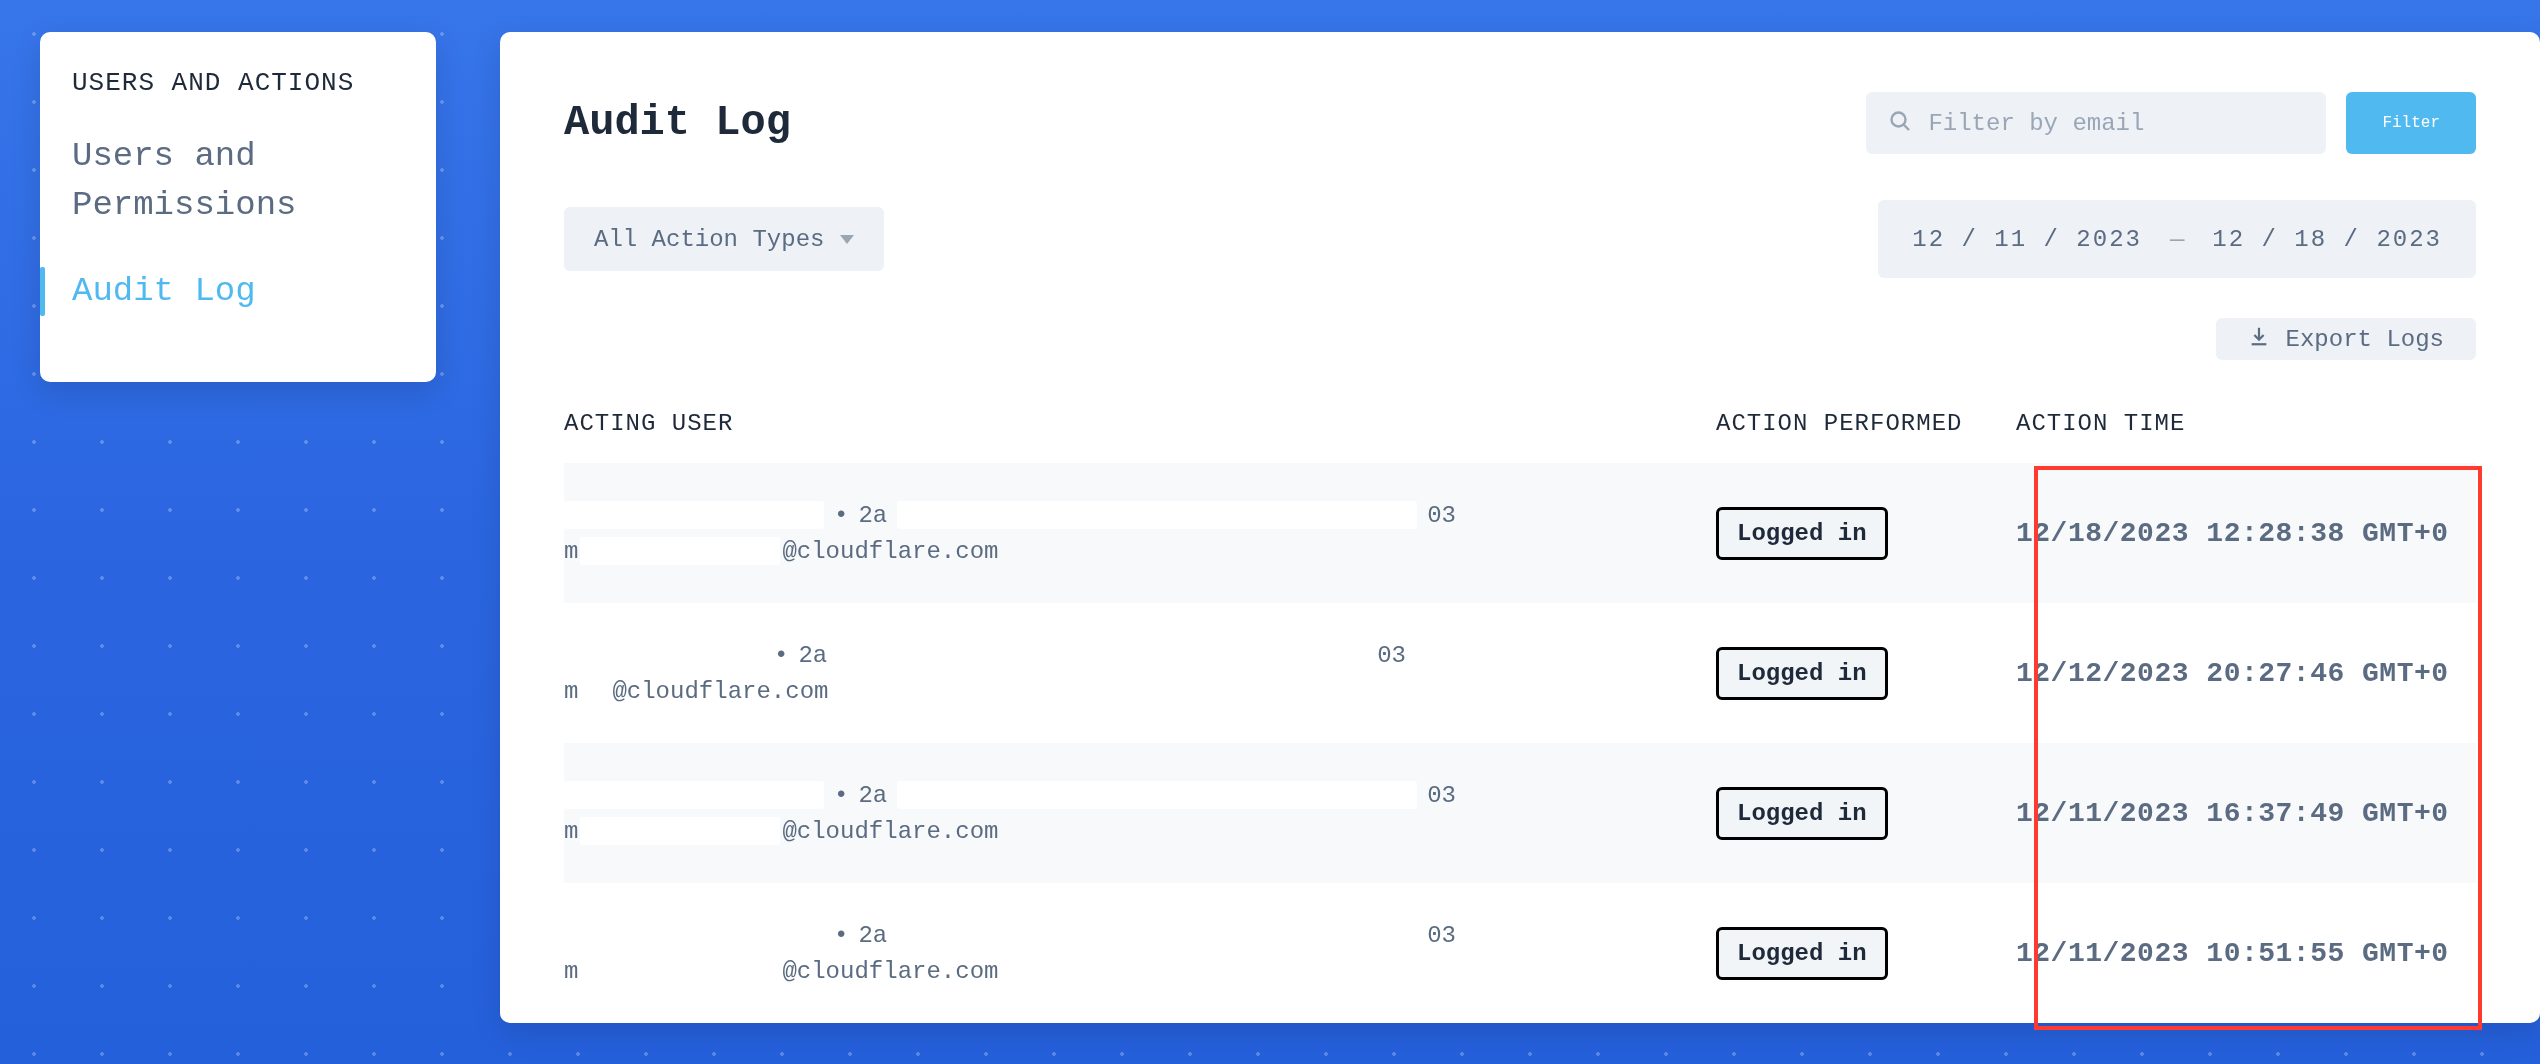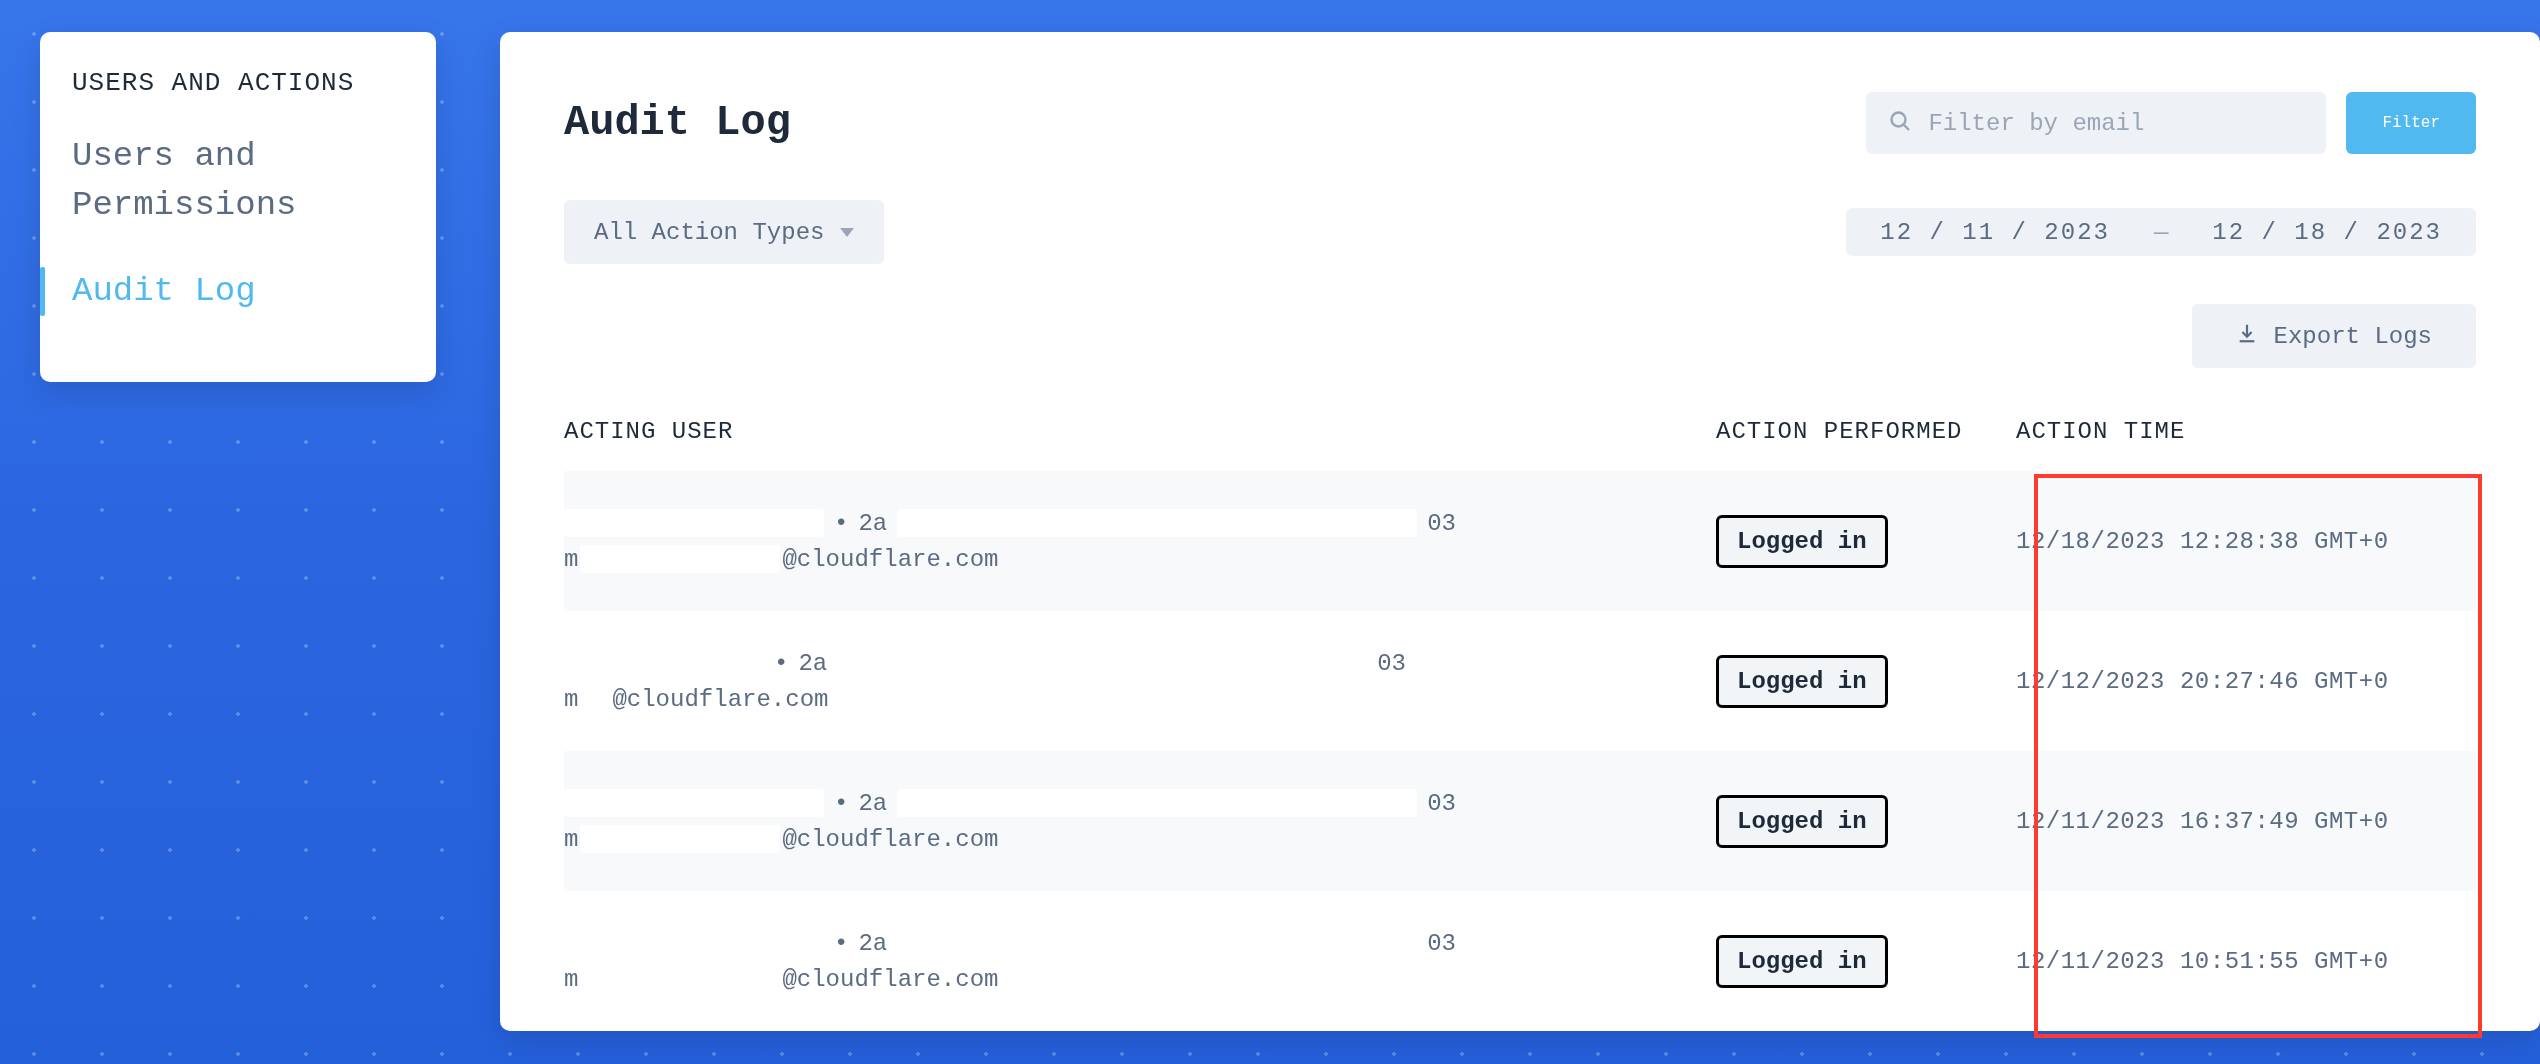--- a/index.html
+++ b/index.html
@@ -160,44 +160,44 @@
   }
   .triangle-down {
     width: 0; height: 0;
     border-left: 7px solid transparent;
     border-right: 7px solid transparent;
     border-top: 9px solid #9aa6b6;
   }
   .date-pill {
     background: var(--pill-bg);
     border-radius: 6px;
-    height: 48px;
+    height: 78px;
     display: inline-flex;
     align-items: center;
-    gap: 44px;
+    gap: 28px;
     padding: 0 34px;
     color: var(--muted);
     font-size: 24px;
   }
   .date-seg { letter-spacing: 2px; }
   .date-dash { color: #9aa6b6; }
   .exportbar {
     display: flex;
     justify-content: flex-end;
     margin-top: 40px;
   }
   .export-btn {
     background: var(--pill-bg);
     border: none;
     border-radius: 6px;
-    height: 64px;
+    height: 42px;
     display: inline-flex;
     align-items: center;
     gap: 16px;
-    padding: 0 44px;
+    padding: 0 32px;
     color: var(--muted);
     font-family: inherit;
     font-size: 24px;
     cursor: pointer;
     margin-left: 43px;
   }
   
   .table {
     margin-top: 50px;
     position: relative;
@@ -245,22 +245,22 @@
     display: inline-block;
     border: 3px solid #000000;
     background: #f2f5f8;
     border-radius: 6px;
     padding: 10px 18px;
     font-size: 24px;
     color: #1e2a3a;
     font-weight: 600;
   }
   .time-cell {
-    font-size: 24px;
-    font-weight: 400;
+    font-size: 28px;
+    font-weight: 700;
     color: var(--muted);
     letter-spacing: 0.5px;
   }
   .highlight-box {
     position: absolute;
     border: 4px solid var(--highlight);
     pointer-events: none;
   }
 </style>
 </head>

